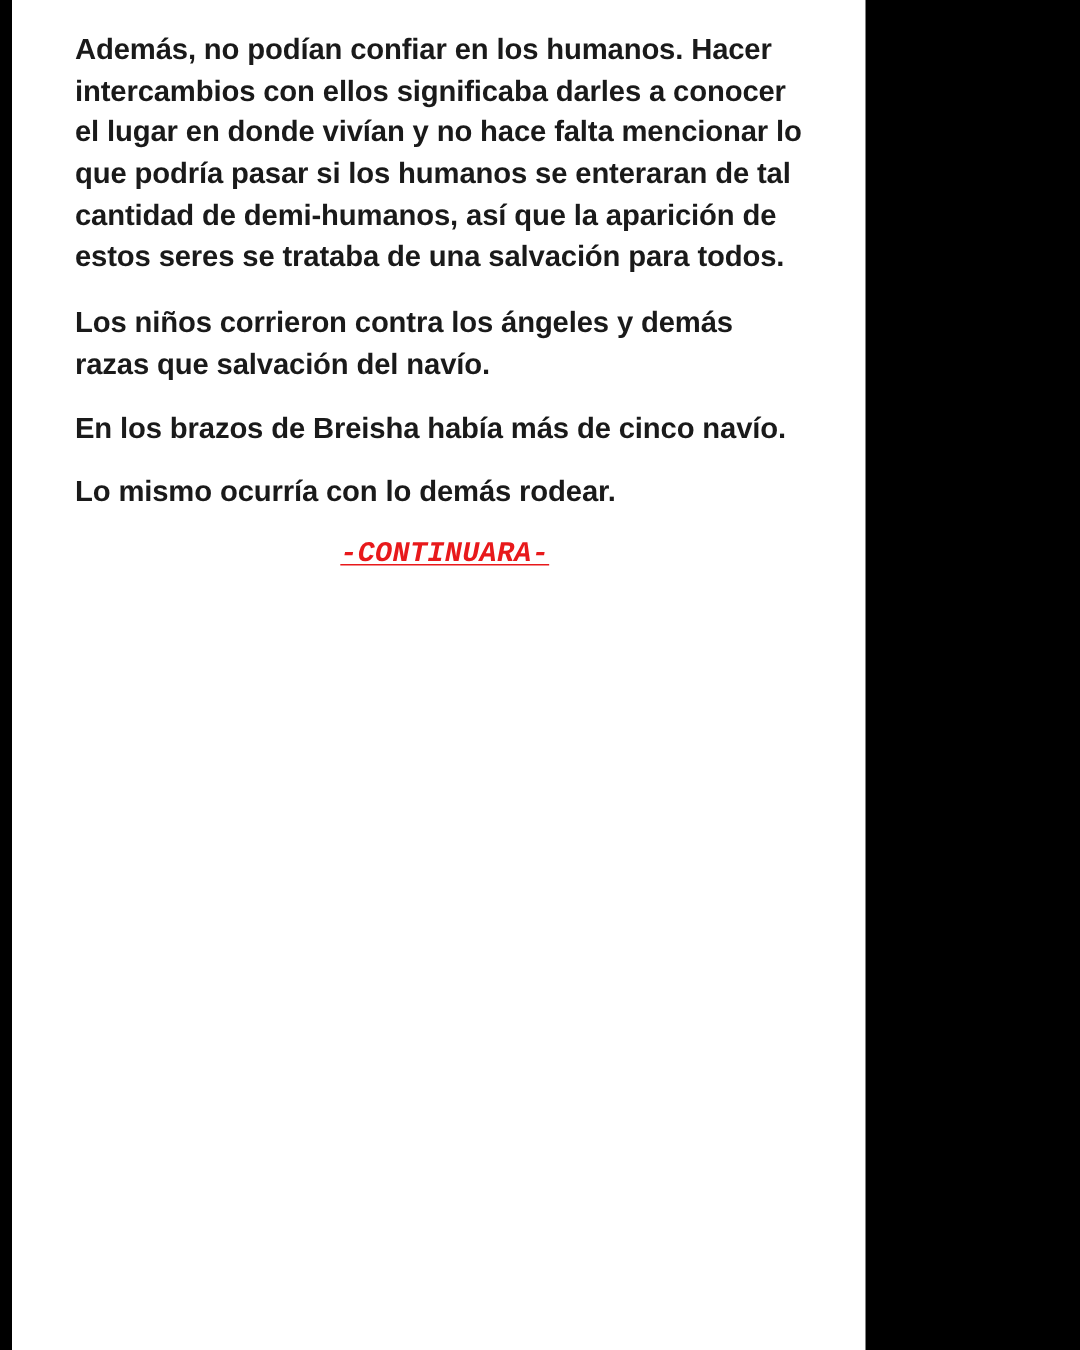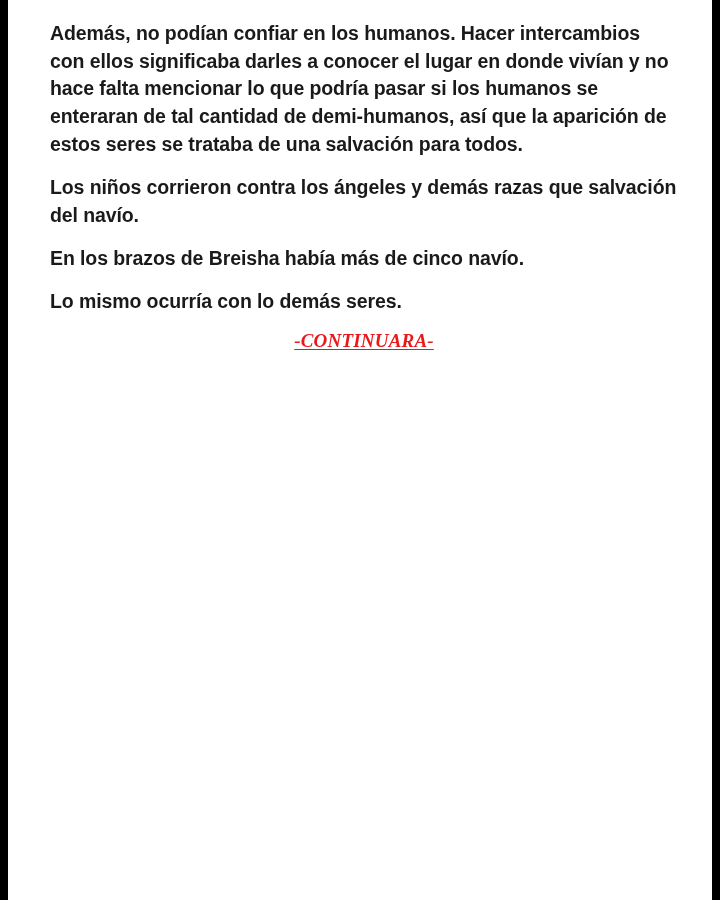--- a/index.html
+++ b/index.html
@@ -10,21 +10,21 @@
     width: 720px;
     height: 900px;
     background: #000000;
     font-family: "Liberation Sans", sans-serif;
     overflow: hidden;
   }
   .page {
     position: absolute;
     left: 8px;
     top: 0;
-    width: 704px;
+    width: 569px;
     height: 900px;
     background: #ffffff;
     box-sizing: border-box;
     padding: 20px 34px 0 42px;
   }
   .doc-body {
     display: block;
   }
   .para {
     font-family: "Liberation Sans", sans-serif;
@@ -38,21 +38,21 @@
   }
   .para.first {
     margin-bottom: 16px;
   }
   .closing {
     margin-top: 10px;
     text-align: center;
   }
   .closing-text {
     display: inline-block;
-    font-family: Liberation Serif, serif;
+    font-family: Liberation Mono, monospace;
     font-size: 19px;
     font-weight: bold;
     font-style: italic;
     color: #e8191b;
     text-decoration: underline;
     text-decoration-color: #e8191b;
     text-underline-offset: 2px;
     letter-spacing: 0.2px;
   }
   .blank-area {
@@ -60,19 +60,19 @@
   }
 </style>
 </head>
 <body>
 
 <div class="page">
   <div class="doc-body">
     <p class="para first">Además, no podían confiar en los humanos. Hacer intercambios con ellos significaba darles a conocer el lugar en donde vivían y no hace falta mencionar lo que podría pasar si los humanos se enteraran de tal cantidad de demi-humanos, así que la aparición de estos seres se trataba de una salvación para todos.</p>
     <p class="para">Los niños corrieron contra los ángeles y demás razas que salvación del navío.</p>
     <p class="para">En los brazos de Breisha había más de cinco navío.</p>
-    <p class="para">Lo mismo ocurría con lo demás seres.</p>
+    <p class="para">Lo mismo ocurría con lo demás rodear.</p>
     <div class="closing">
       <span class="closing-text">-CONTINUARA-</span>
     </div>
     <div class="blank-area"></div>
   </div>
 </div>
 
 </body></html>

